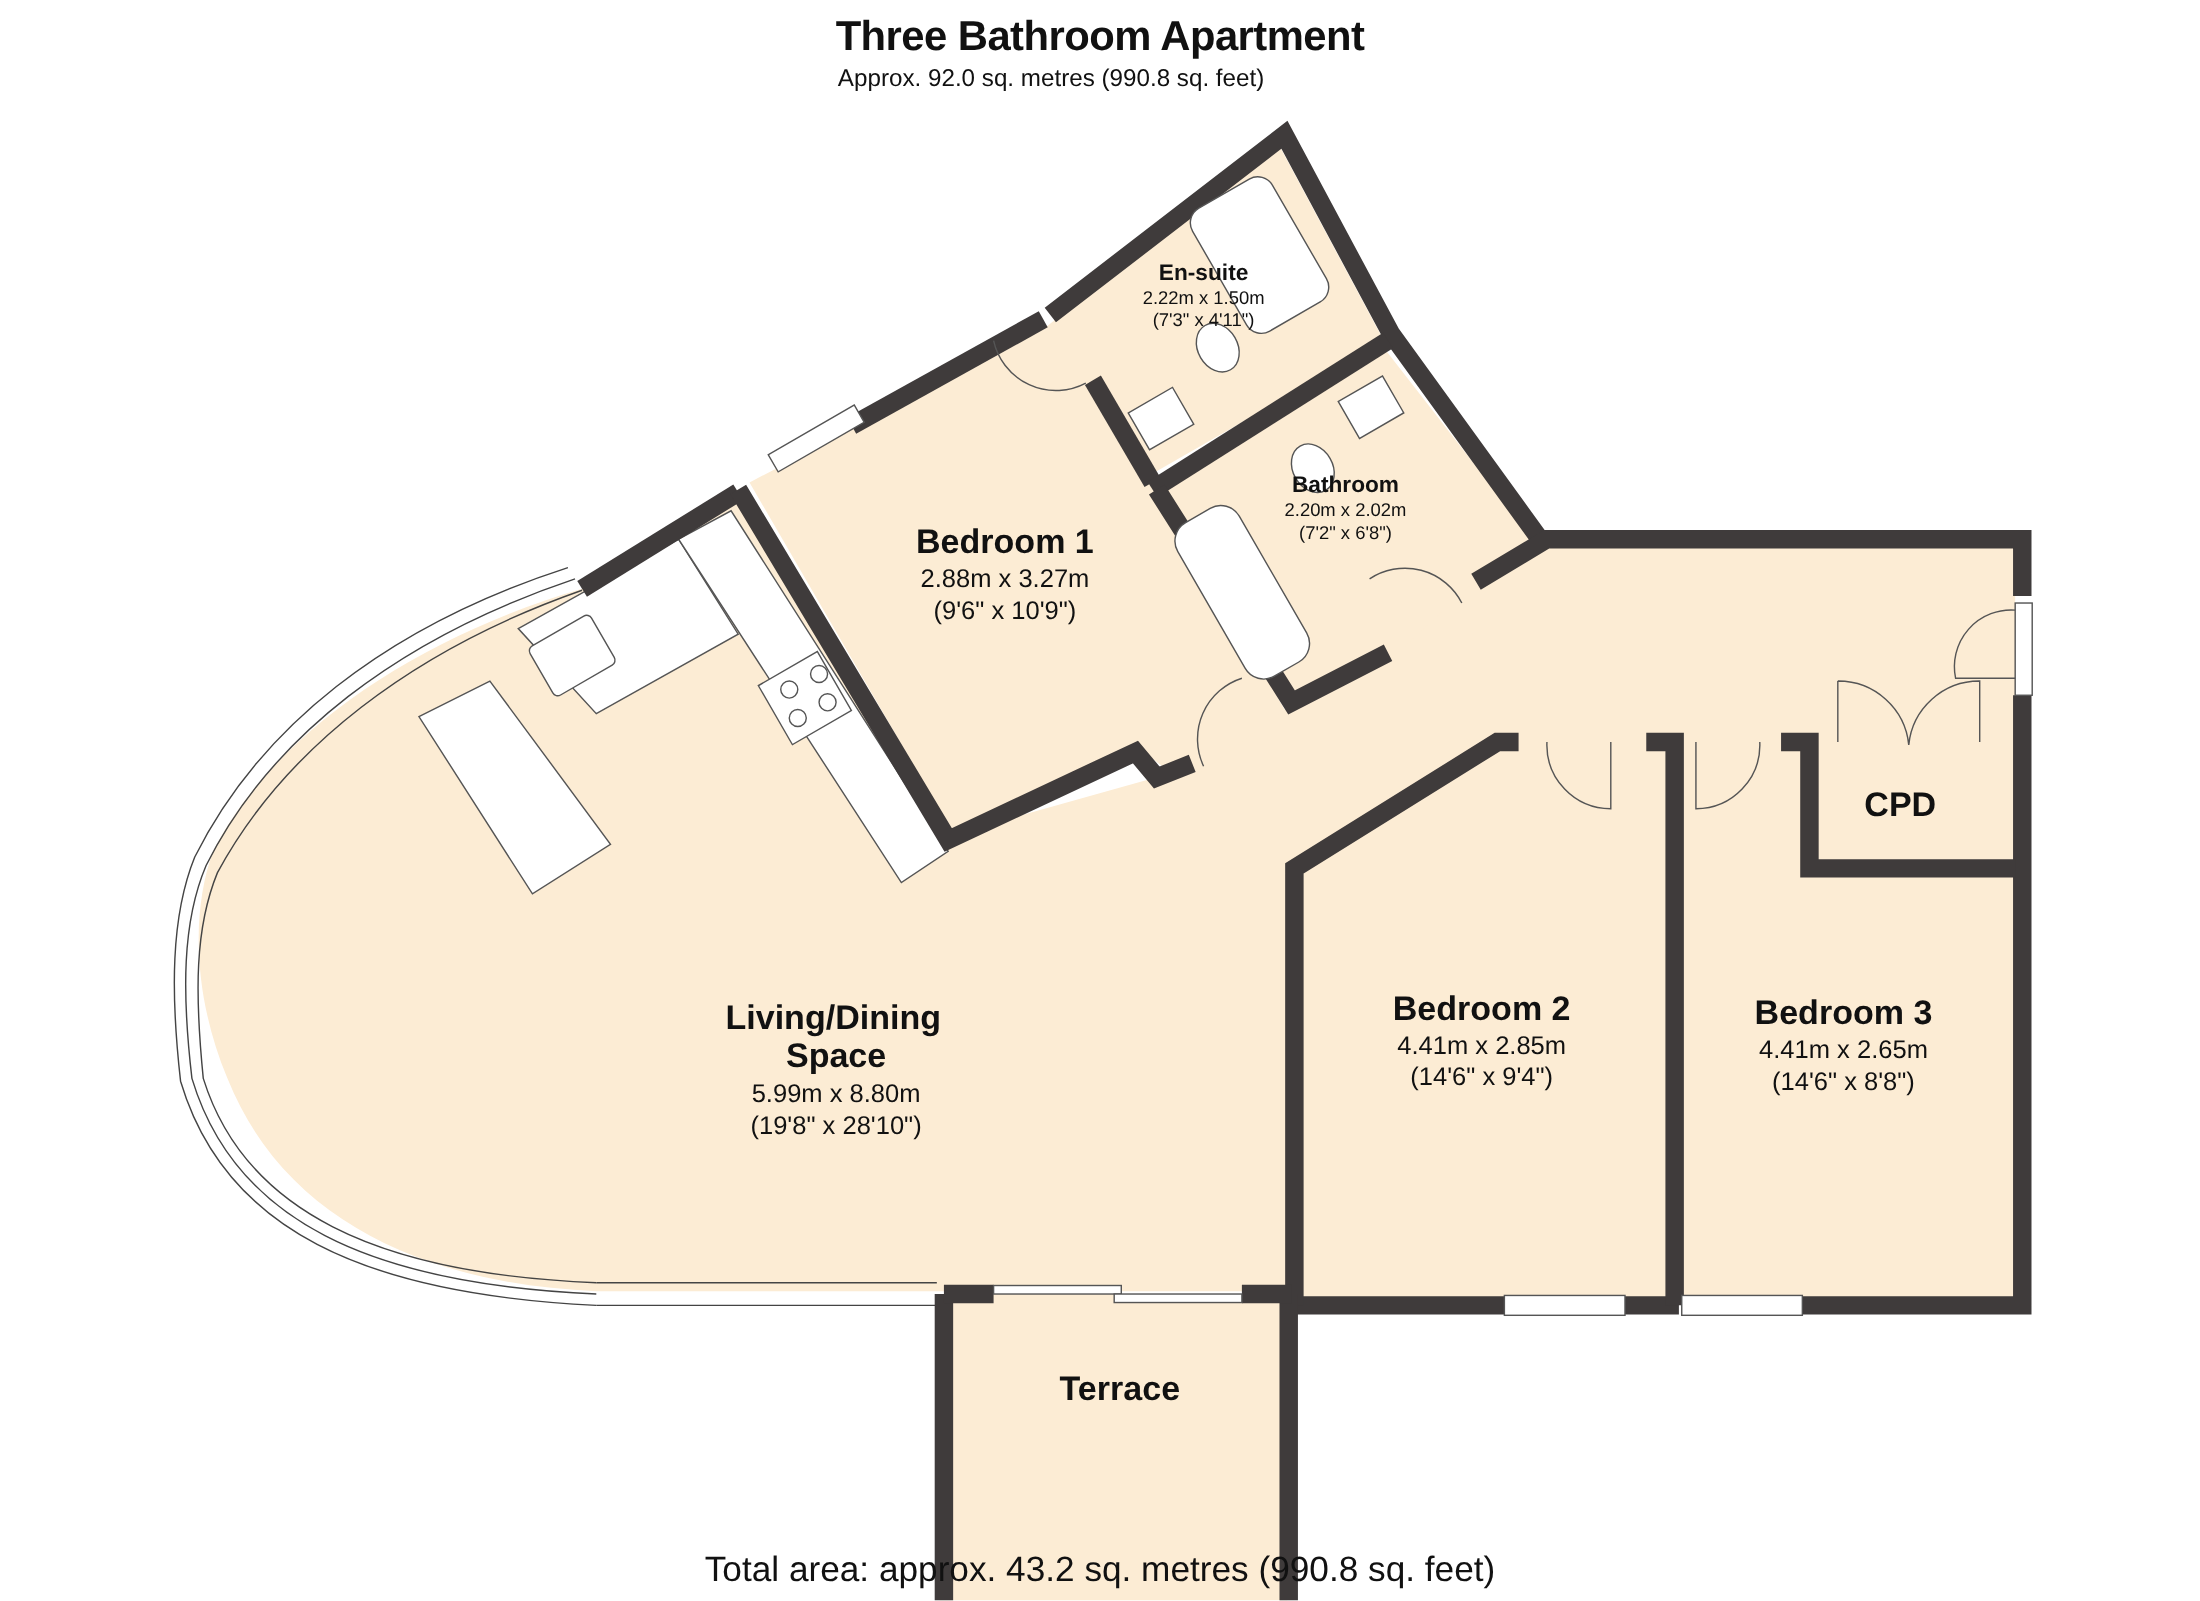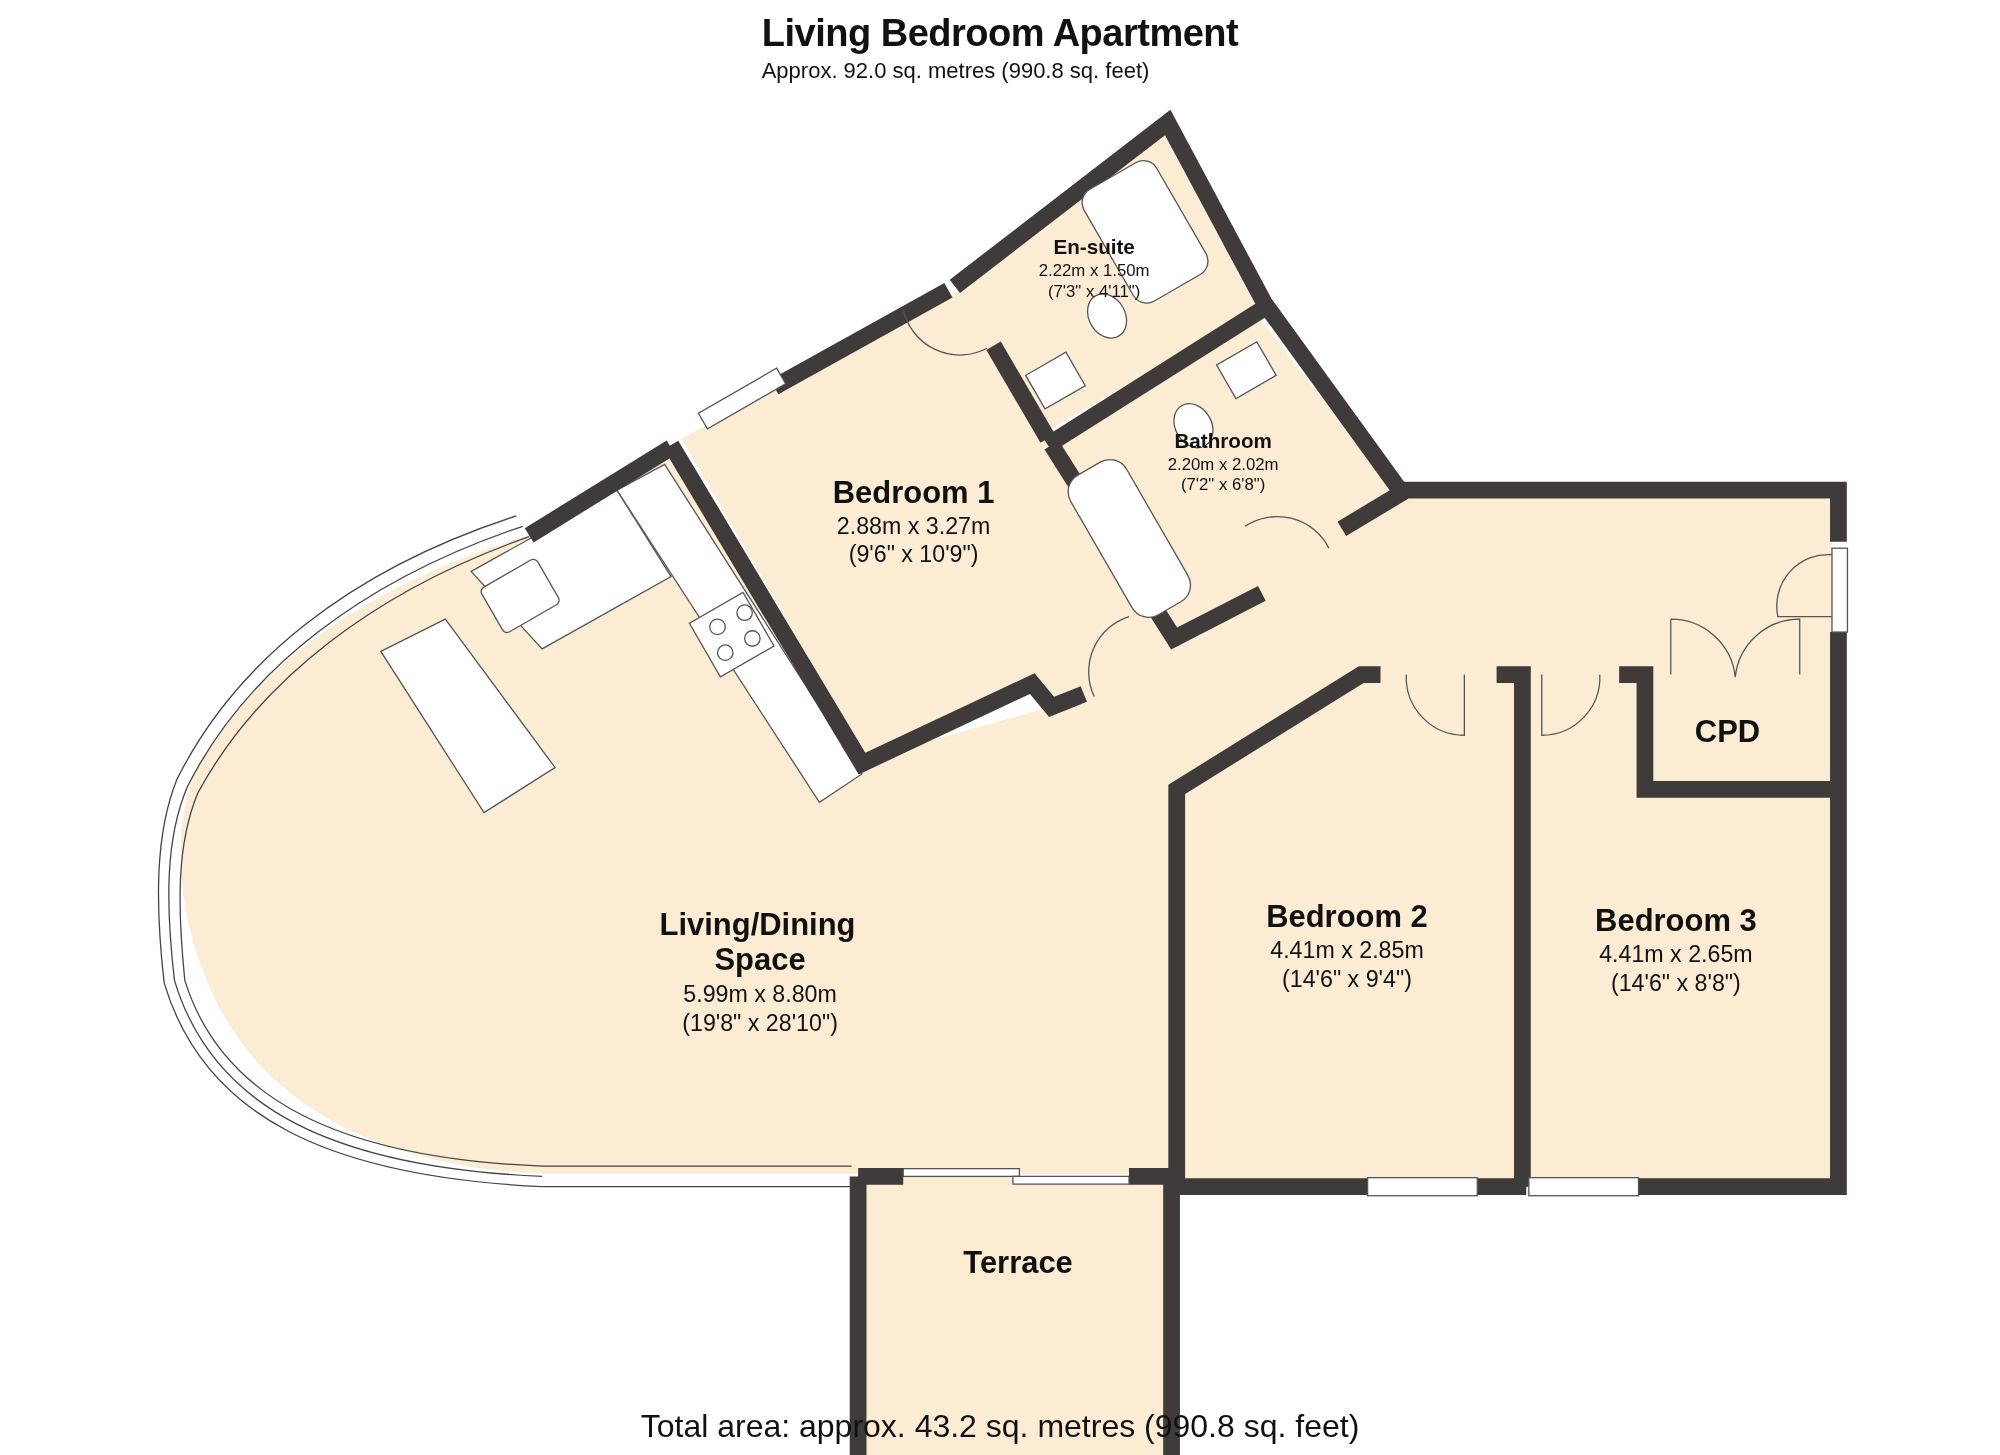--- a/index.html
+++ b/index.html
@@ -7,21 +7,21 @@
   .title { position:absolute; left:0; width:2000px; top:12px; text-align:center; font-weight:bold; font-size:38px; color:#111; letter-spacing:-0.5px; }
   .subtitle { position:absolute; left:0; width:1911px; top:58px; text-align:center; font-size:22px; color:#111; }
   .footer { position:absolute; left:0; width:2000px; top:1408px; text-align:center; font-size:32px; color:#111; }
   svg.plan { position:absolute; left:0; top:0; }
   .room-name { font-family:"Liberation Sans", sans-serif; font-weight:bold; fill:#111; }
   .room-dim { font-family:"Liberation Sans", sans-serif; fill:#111; }
 </style>
 </head>
 <body>
 
-<div class="title">Living Bedroom Apartment</div>
+<div class="title">Three Bathroom Apartment</div>
 <div class="subtitle">Approx. 92.0 sq. metres (990.8 sq. feet)</div>
 
 <svg class="plan" width="2000" height="1455" viewBox="0 0 1550 1128" xmlns="http://www.w3.org/2000/svg">
 
   <g fill="#FCECD4">
 
     <path d="M410,415 L520,345 L665,590 L825,545 L905,500 L1055,393 L1085,380 L1420,380 L1420,915 L910,915 L910,910 L660,910 L420,910 C300,905 200,860 160,760 C135,700 135,640 150,600 C190,520 290,450 410,415 Z"></path>
 
     <path d="M528,340 L735,232 L770,268 L810,330 L905,500 L845,545 L835,540 L825,545 L800,525 L670,585 Z"></path>
 

